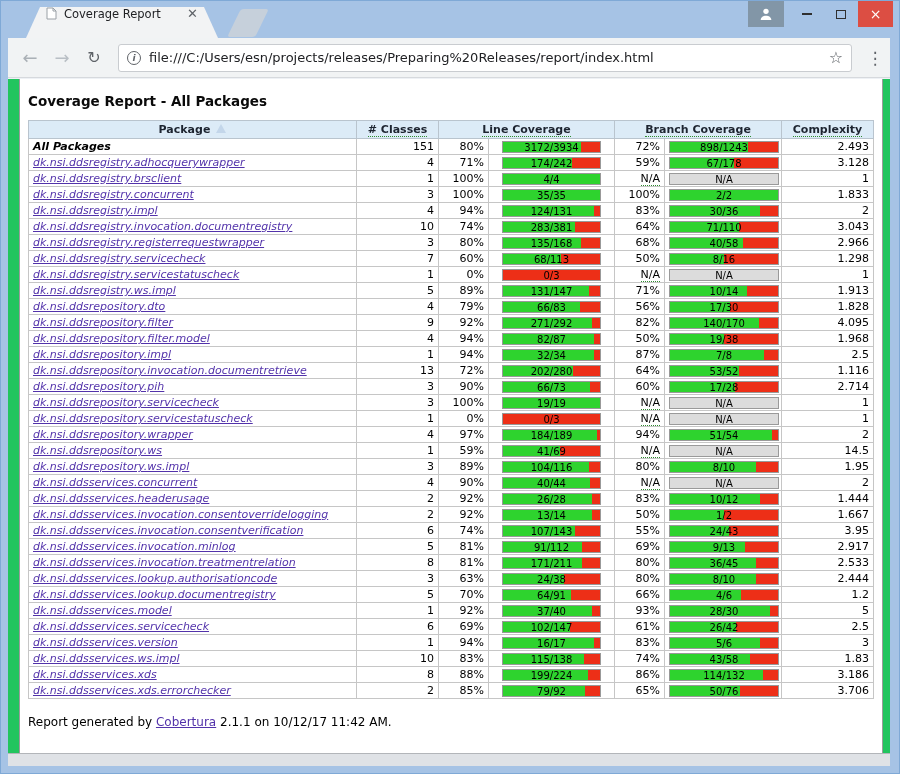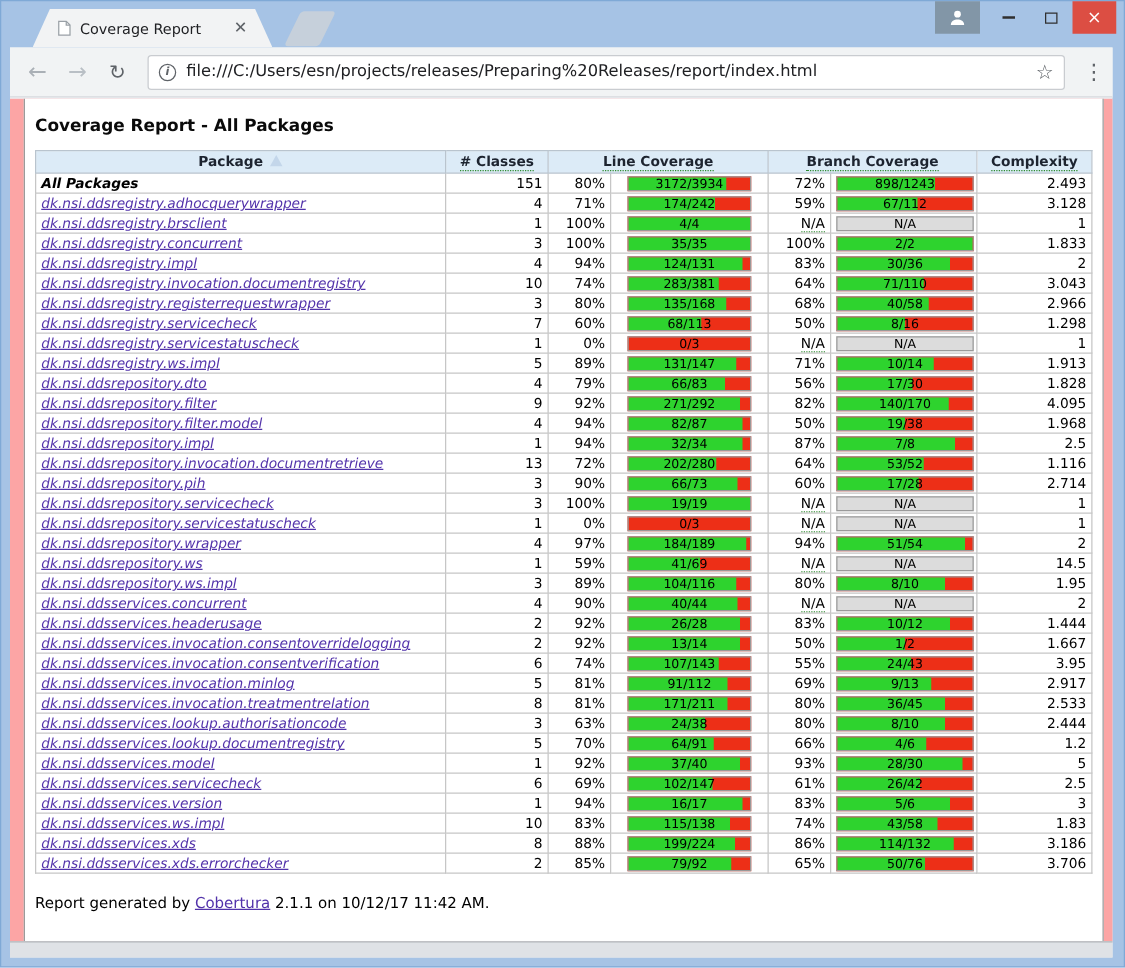--- a/index.html
+++ b/index.html
@@ -9,21 +9,21 @@
     font-family:"DejaVu Sans","Liberation Sans",sans-serif;
     background:#a6c3e5;
   }
   .window { position:absolute; inset:0; background:#a6c3e5; box-shadow: inset 0 0 0 1px #7fa9d6; }
 
   
   .titlebar { position:absolute; top:0; left:0; right:0; height:38px; }
   .tab {
     position:absolute; left:26px; top:7px; width:192px; height:31px;
     background:#f2f3f4; clip-path:polygon(14px 0, calc(100% - 14px) 0, 100% 100%, 0 100%);
-    display:flex; align-items:center; gap:7px; padding:0 20px; cursor:default;
+    display:flex; align-items:flex-start; gap:7px; padding:0 20px; cursor:default;
   }
   .tab-title { flex:1; font-size:11.5px; color:#202124; white-space:nowrap; overflow:hidden; }
   .tab-close { font-size:13px; color:#5f6368; line-height:1; }
   .newtab {
     position:absolute; left:234px; top:9px; width:28px; height:28px;
     background:#c6d0db; transform:skewX(-26deg); border-radius:3px;
   }
   .winbtn { position:absolute; top:1px; height:26px; display:flex; align-items:center; justify-content:center; }
   .btn-profile { left:748px; width:36px; background:#8296a7; }
   .btn-min { left:790px; width:34px; }
@@ -51,21 +51,21 @@
   .info-badge {
     width:14px; height:14px; border-radius:50%; border:1.5px solid #5f6368;
     color:#5f6368; font-size:9px; font-weight:bold; font-style:italic;
     display:flex; align-items:center; justify-content:center; flex:none;
   }
   .url-text { flex:1; font-size:13px; color:#202124; white-space:nowrap; overflow:hidden; }
   .star { font-size:16px; color:#5f6368; flex:none; }
   .menu-dots { font-size:17px; color:#5f6368; width:26px; text-align:center; margin-right:2px; }
 
   
-  .viewport { position:absolute; top:41px; left:0; right:0; bottom:13px; background:#fca5a5; }
+  .viewport { position:absolute; top:41px; left:0; right:0; bottom:13px; background:#22c55e; }
   .page {
     position:absolute; top:0; bottom:0; left:11px; right:7px; background:#fff;
     border-left:1px solid #9b9b9b; border-right:1px solid #9b9b9b;
     padding:10px 0 0 8px; overflow:hidden;
   }
   .statusstrip { position:absolute; bottom:0; left:0; right:0; height:13px; background:#dfe2e6; border-top:1px solid #b2b5b9; }
 
   h1.report-title { margin:4px 0 11px 0; font-size:13.5px; font-weight:bold; color:#0a0a0a; }
 
   table.cov { border-collapse:collapse; table-layout:fixed; width:845px; font-size:11px; color:#000; }
@@ -195,21 +195,21 @@
     <td>
       <div class="bar line">
                     <div class="fill" style="width: 71%;"></div>
                     <span class="bar-label">174/242</span>
                   </div>
     </td>
     <td class="c-pct">59%</td>
     <td>
       <div class="bar branch">
                     <div class="fill" style="width: 59%;"></div>
-                    <span class="bar-label">67/112</span>
+                    <span class="bar-label">67/178</span>
                   </div>
     </td>
     <td class="c-num">3.128</td>
   </tr>
 
   <tr>
     <td class="c-pkg"><a class="pkg-link" href="#">dk.nsi.ddsregistry.brsclient</a></td>
     <td class="c-num">1</td>
     <td class="c-pct">100%</td>
     <td>

